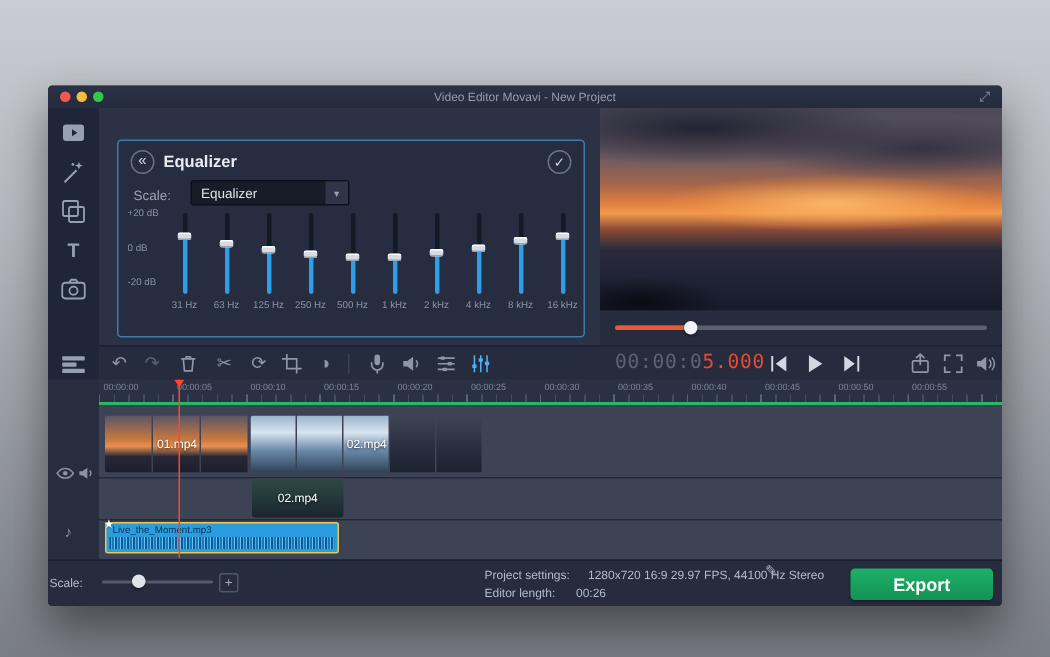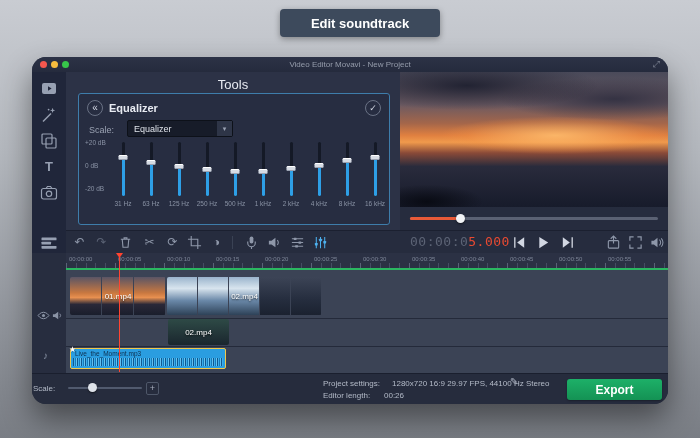--- a/index.html
+++ b/index.html
@@ -4,21 +4,21 @@
 <style>
   html,body{margin:0;padding:0;background:#9a9ea6;}
   .stage{position:relative;width:700px;height:438px;overflow:hidden;
     background:linear-gradient(180deg,#c9ccd2 0%,#b3b7bd 35%,#93979e 70%,#797d84 100%);
     font-family:"Liberation Sans","DejaVu Sans",sans-serif;}
   
   .tooltip{position:absolute;left:280px;top:9px;width:160px;height:28px;background:#3d4a5c;border-radius:4px;
     display:flex;align-items:center;justify-content:center;color:#fff;font-weight:bold;font-size:13px;
     box-shadow:0 2px 6px rgba(0,0,0,.35);}
   
-  .window{position:absolute;left:32px;top:57px;width:636px;height:347px;border-radius:14px;overflow:hidden;
+  .window{position:absolute;left:32px;top:57px;width:636px;height:347px;border-radius:3px;overflow:hidden;
     background:#262c3e;box-shadow:0 14px 30px rgba(0,0,0,.45);}
   .titlebar{position:absolute;left:0;top:0;width:636px;height:15px;background:linear-gradient(#2c3246,#252b3d);border-bottom:1px solid #1a1f2e;}
   .tl{position:absolute;top:4px;width:7px;height:7px;border-radius:50%;}
   .tl.red{left:8px;background:#f5574e;} .tl.yellow{left:19px;background:#f6bc3e;} .tl.green{left:30px;background:#37c64a;}
   .win-title{position:absolute;left:0;right:0;top:3px;text-align:center;font-size:8px;color:#959cab;}
   .win-expand{position:absolute;right:8px;top:2px;font-size:9px;color:#8a90a0;}
   
   .sidebar{position:absolute;left:0;top:15px;width:34px;height:181px;background:#20263a;}
   .sb-icon{position:absolute;left:8px;width:18px;height:18px;color:#97a0b2;}
   .sb-icon svg{display:block;width:18px;height:18px;}
@@ -109,23 +109,20 @@
   .pencil{position:absolute;left:478px;top:2px;font-size:10px;color:#a6adbc;}
   .export-btn{position:absolute;left:535px;top:5px;width:95px;height:21px;border-radius:3px;
     background:linear-gradient(#1db068,#149254);color:#fff;font-size:12px;font-weight:bold;
     display:flex;align-items:center;justify-content:center;box-shadow:0 1px 2px rgba(0,0,0,.3);}
 </style>
 </head>
 <body>
 
 <div class="stage">
 
-  <div class="tooltip">
-    <span>Edit soundtrack</span>
-  </div>
 
   <div class="window">
 
     <div class="titlebar">
       <div class="tl red"></div>
       <div class="tl yellow"></div>
       <div class="tl green"></div>
       <div class="win-title">Video Editor Movavi - New Project</div>
       <div class="win-expand">⤢</div>
     </div>
@@ -163,21 +160,20 @@
             <g fill="currentColor">
               <rect x="1.5" y="3.5" width="15" height="2.8" rx=".6"></rect>
               <rect x="1.5" y="7.7" width="9.5" height="2.8" rx=".6"></rect>
               <rect x="1.5" y="11.9" width="15" height="2.8" rx=".6"></rect>
             </g>
           </svg>
       </span>
     </div>
 
     <div class="tools-panel">
-      <div class="tools-title">Tools</div>
       <div class="eq-panel">
         <div class="rnd-btn back-btn">«</div>
         <div class="eq-title">Equalizer</div>
         <div class="rnd-btn check-btn">✓</div>
         <div class="preset-label">Scale:</div>
         <div class="dropdown">
           <span class="dd-value">Equalizer</span>
           <span class="dd-arrow">▾</span>
         </div>
         <div class="scale-lbl" style="top:45px">+20 dB</div>

